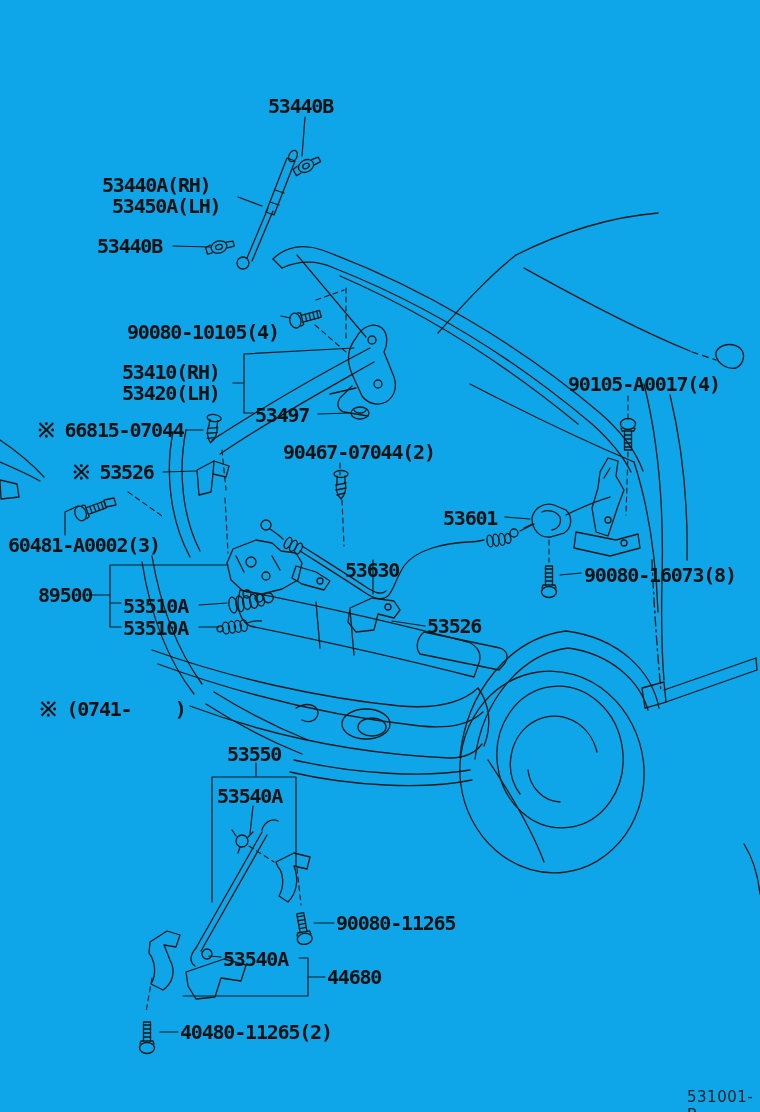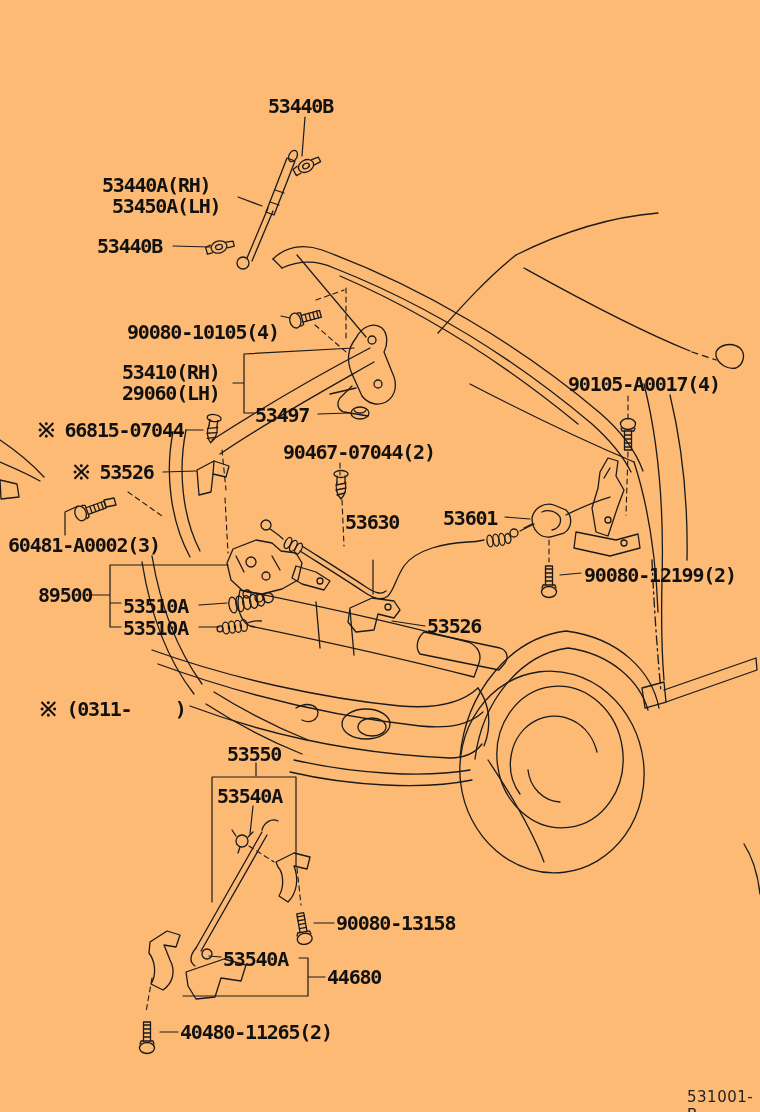--- a/index.html
+++ b/index.html
@@ -1,17 +1,17 @@
 <!DOCTYPE html>
 <html><head>
 <meta charset="utf-8">
 <style>
   html,body{margin:0;padding:0;background:#fff;}
   .stage{
-    position:relative;width:760px;height:1112px;background:#fdba74;
+    position:relative;width:760px;height:1112px;background:#0ea5e9;
     overflow:hidden;
     font-family:"DejaVu Sans Mono","Liberation Mono",monospace;
   }
   .stage svg{position:absolute;left:0;top:0;}
   .lbl{
     position:absolute;
     font-weight:700;font-size:20px;line-height:20px;
     letter-spacing:-1.2px;color:#111;white-space:pre;
   }
   .ftr{
@@ -266,36 +266,36 @@
     <path d="M152,978 L146,1012"></path>
   </g>
 </svg>
 
   <div class="lbl" style="left:268px;top:96px">53440B</div>
   <div class="lbl" style="left:102px;top:175px">53440A(RH)</div>
   <div class="lbl" style="left:112px;top:196px">53450A(LH)</div>
   <div class="lbl" style="left:97px;top:236px">53440B</div>
   <div class="lbl" style="left:127px;top:322px">90080-10105(4)</div>
   <div class="lbl" style="left:122px;top:362px">53410(RH)</div>
-  <div class="lbl" style="left:122px;top:383px">29060(LH)</div>
+  <div class="lbl" style="left:122px;top:383px">53420(LH)</div>
   <div class="lbl" style="left:255px;top:405px">53497</div>
   <div class="lbl" style="left:38px;top:420px">※ 66815-07044</div>
   <div class="lbl" style="left:283px;top:442px">90467-07044(2)</div>
   <div class="lbl" style="left:73px;top:462px">※ 53526</div>
   <div class="lbl" style="left:8px;top:535px">60481-A0002(3)</div>
   <div class="lbl" style="left:38px;top:585px">89500</div>
   <div class="lbl" style="left:123px;top:596px">53510A</div>
   <div class="lbl" style="left:123px;top:618px">53510A</div>
   <div class="lbl" style="left:443px;top:508px">53601</div>
   <div class="lbl" style="left:568px;top:374px">90105-A0017(4)</div>
-  <div class="lbl" style="left:584px;top:565px">90080-12199(2)</div>
-  <div class="lbl" style="left:345px;top:512px">53630</div>
+  <div class="lbl" style="left:584px;top:565px">90080-16073(8)</div>
+  <div class="lbl" style="left:345px;top:560px">53630</div>
   <div class="lbl" style="left:427px;top:616px">53526</div>
-  <div class="lbl" style="left:40px;top:699px">※ (0311-    )</div>
+  <div class="lbl" style="left:40px;top:699px">※ (0741-    )</div>
   <div class="lbl" style="left:227px;top:744px">53550</div>
   <div class="lbl" style="left:217px;top:786px">53540A</div>
-  <div class="lbl" style="left:336px;top:913px">90080-13158</div>
+  <div class="lbl" style="left:336px;top:913px">90080-11265</div>
   <div class="lbl" style="left:223px;top:949px">53540A</div>
   <div class="lbl" style="left:327px;top:967px">44680</div>
   <div class="lbl" style="left:180px;top:1022px">40480-11265(2)</div>
   <div class="ftr" style="left:687px;top:1088px">531001-B</div>
 
 </div>
 
 </body></html>

